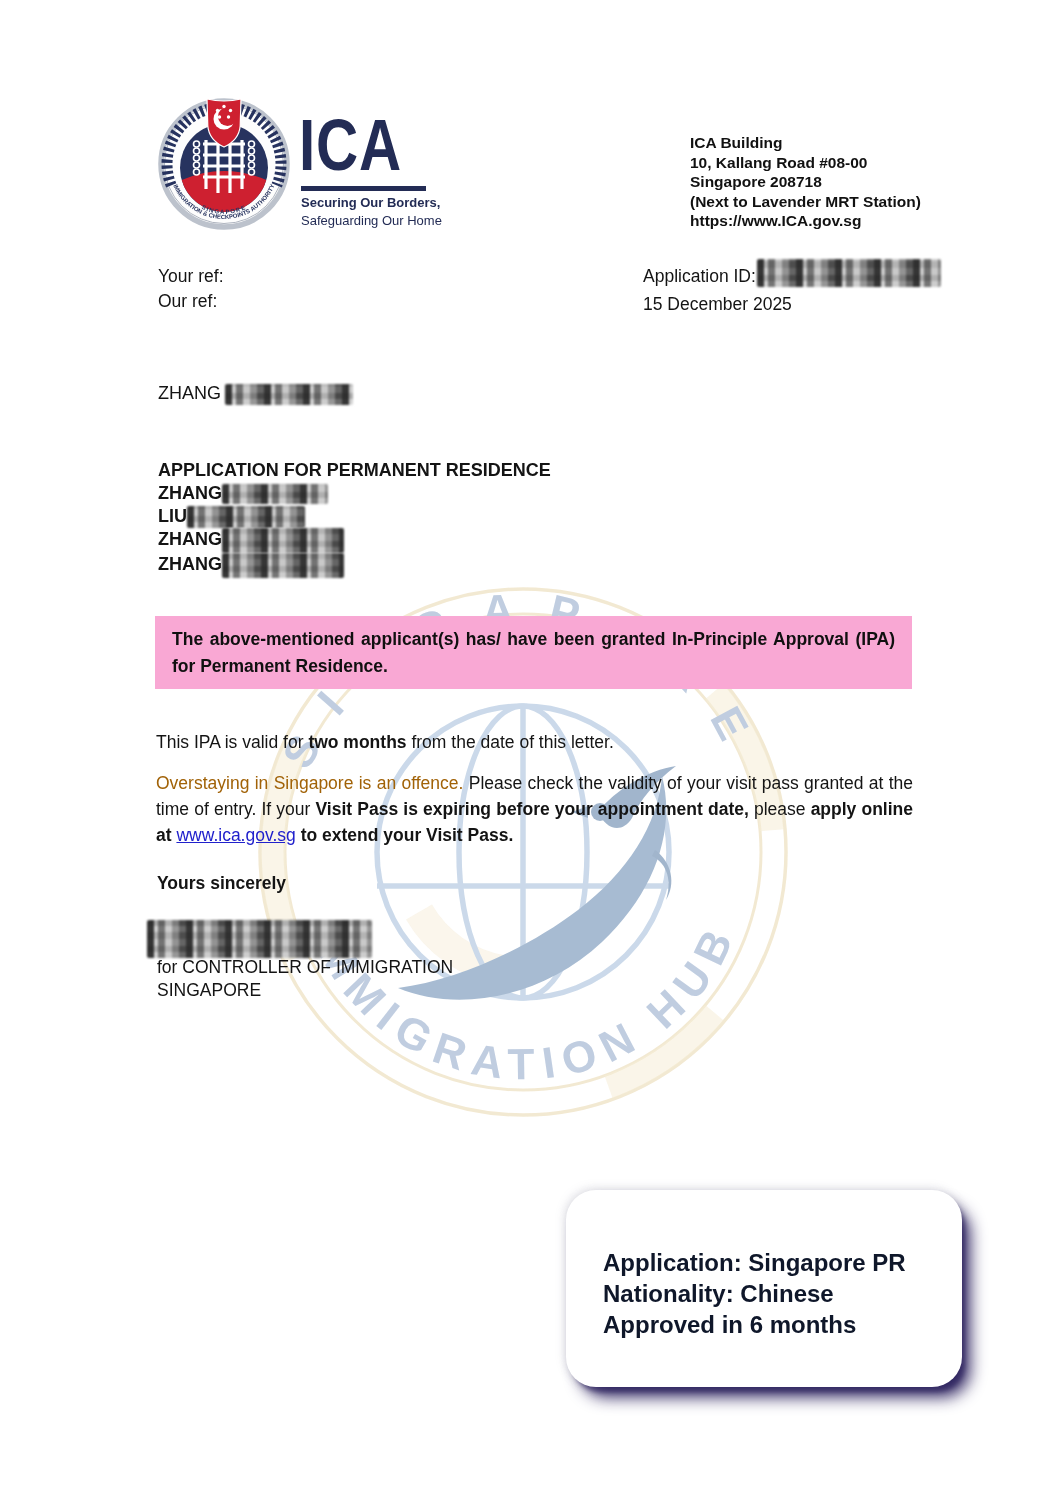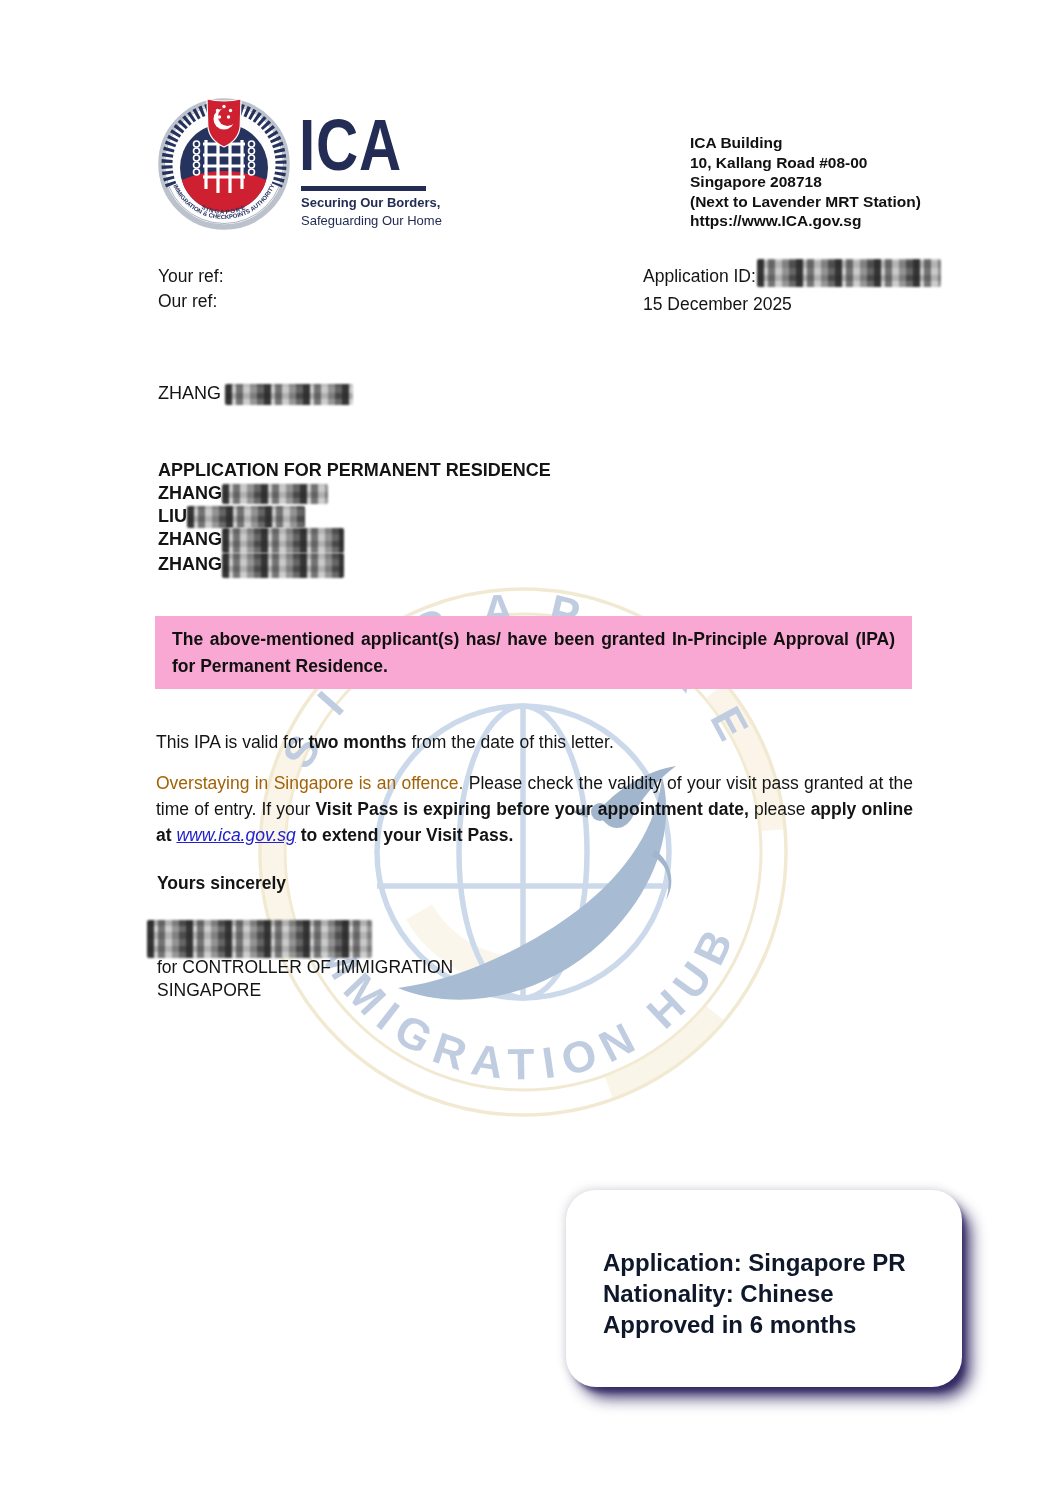--- a/index.html
+++ b/index.html
@@ -45,21 +45,21 @@
   .subject .w4{width:122px;height:25px;}
 
   
   .gray-box{left:155px;top:616px;width:757px;box-sizing:border-box;padding:10px 17px 9px 17px;
     background:#f9a8d4;font-weight:bold;font-size:17.5px;line-height:27px;text-align:justify;color:#101010;}
   .para{left:156px;width:757px;font-size:17.5px;line-height:26px;color:#141414;}
   .p-validity{top:729px;}
   .p-overstay{top:770px;text-align:justify;}
   .seg-red{color:#a16207;}
   .seg-bold{font-weight:bold;}
-  .seg-link{color:#2121cc;font-style:italic;text-decoration:underline;}
+  .seg-link{color:#2121cc;text-decoration:underline;}
 
   
   .salutation{left:157px;top:873px;font-size:17.5px;font-weight:bold;}
   .signoff{left:157px;top:956px;font-size:17.5px;line-height:23px;}
 
   
   .float-card{left:566px;top:1190px;width:396px;height:197px;background:#fff;border-radius:30px;z-index:2;
     box-shadow:11px 13px 16px -3px rgba(41,31,92,.95), 5px 7px 4px -2px rgba(41,31,92,.5),
                -2px -2px 10px rgba(120,120,145,.18), 2px 2px 10px rgba(120,120,145,.2);}
   .float-card .card-text{position:absolute;left:37px;top:57px;font-size:24px;font-weight:bold;line-height:31px;color:#0f172a;}

